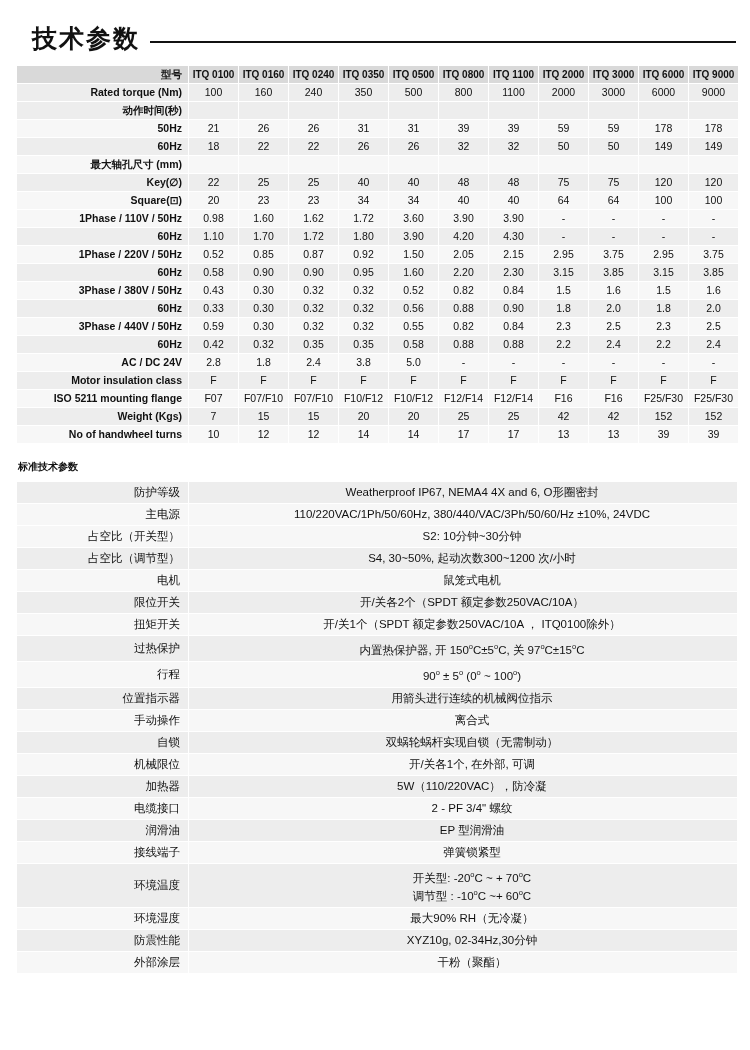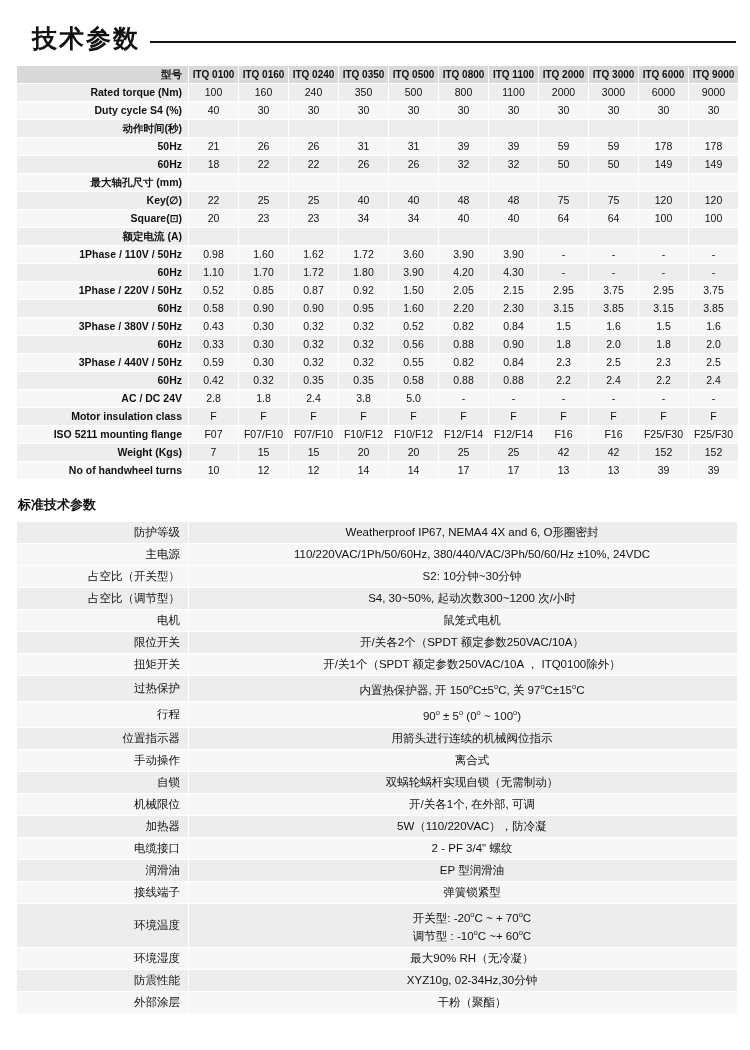--- a/index.html
+++ b/index.html
@@ -32,21 +32,21 @@
     white-space: nowrap;
   }
   .title-row .title-rule {
     flex: 1;
     height: 2px;
     background: #111;
     margin-left: 4px;
     margin-top: 6px;
   }
   .subtitle {
-    font-size: 13px;
+    font-size: 10px;
     font-weight: bold;
     margin: 16px 0 7px 4px;
     color: #111;
   }
 
   
   table.spec {
     border-collapse: collapse;
     width: 722px;
     margin-left: 2px;
@@ -152,34 +152,20 @@
           <td class="val">240</td>
           <td class="val">350</td>
           <td class="val">500</td>
           <td class="val">800</td>
           <td class="val">1100</td>
           <td class="val">2000</td>
           <td class="val">3000</td>
           <td class="val">6000</td>
           <td class="val">9000</td>
         </tr>
-        <tr class="alt">
-          <td class="rowlabel">Duty cycle S4 (%)</td>
-          <td class="val">40</td>
-          <td class="val">30</td>
-          <td class="val">30</td>
-          <td class="val">30</td>
-          <td class="val">30</td>
-          <td class="val">30</td>
-          <td class="val">30</td>
-          <td class="val">30</td>
-          <td class="val">30</td>
-          <td class="val">30</td>
-          <td class="val">30</td>
-        </tr>
         <tr class="grouphdr">
           <td class="rowlabel">动作时间(秒)</td>
           <td class="val"></td>
           <td class="val"></td>
           <td class="val"></td>
           <td class="val"></td>
           <td class="val"></td>
           <td class="val"></td>
           <td class="val"></td>
           <td class="val"></td>
@@ -250,34 +236,20 @@
           <td class="val">23</td>
           <td class="val">34</td>
           <td class="val">34</td>
           <td class="val">40</td>
           <td class="val">40</td>
           <td class="val">64</td>
           <td class="val">64</td>
           <td class="val">100</td>
           <td class="val">100</td>
         </tr>
-        <tr class="grouphdr">
-          <td class="rowlabel">额定电流 (A)</td>
-          <td class="val"></td>
-          <td class="val"></td>
-          <td class="val"></td>
-          <td class="val"></td>
-          <td class="val"></td>
-          <td class="val"></td>
-          <td class="val"></td>
-          <td class="val"></td>
-          <td class="val"></td>
-          <td class="val"></td>
-          <td class="val"></td>
-        </tr>
         <tr class="alt">
           <td class="rowlabel">1Phase / 110V / 50Hz</td>
           <td class="val">0.98</td>
           <td class="val">1.60</td>
           <td class="val">1.62</td>
           <td class="val">1.72</td>
           <td class="val">3.60</td>
           <td class="val">3.90</td>
           <td class="val">3.90</td>
           <td class="val">-</td>

